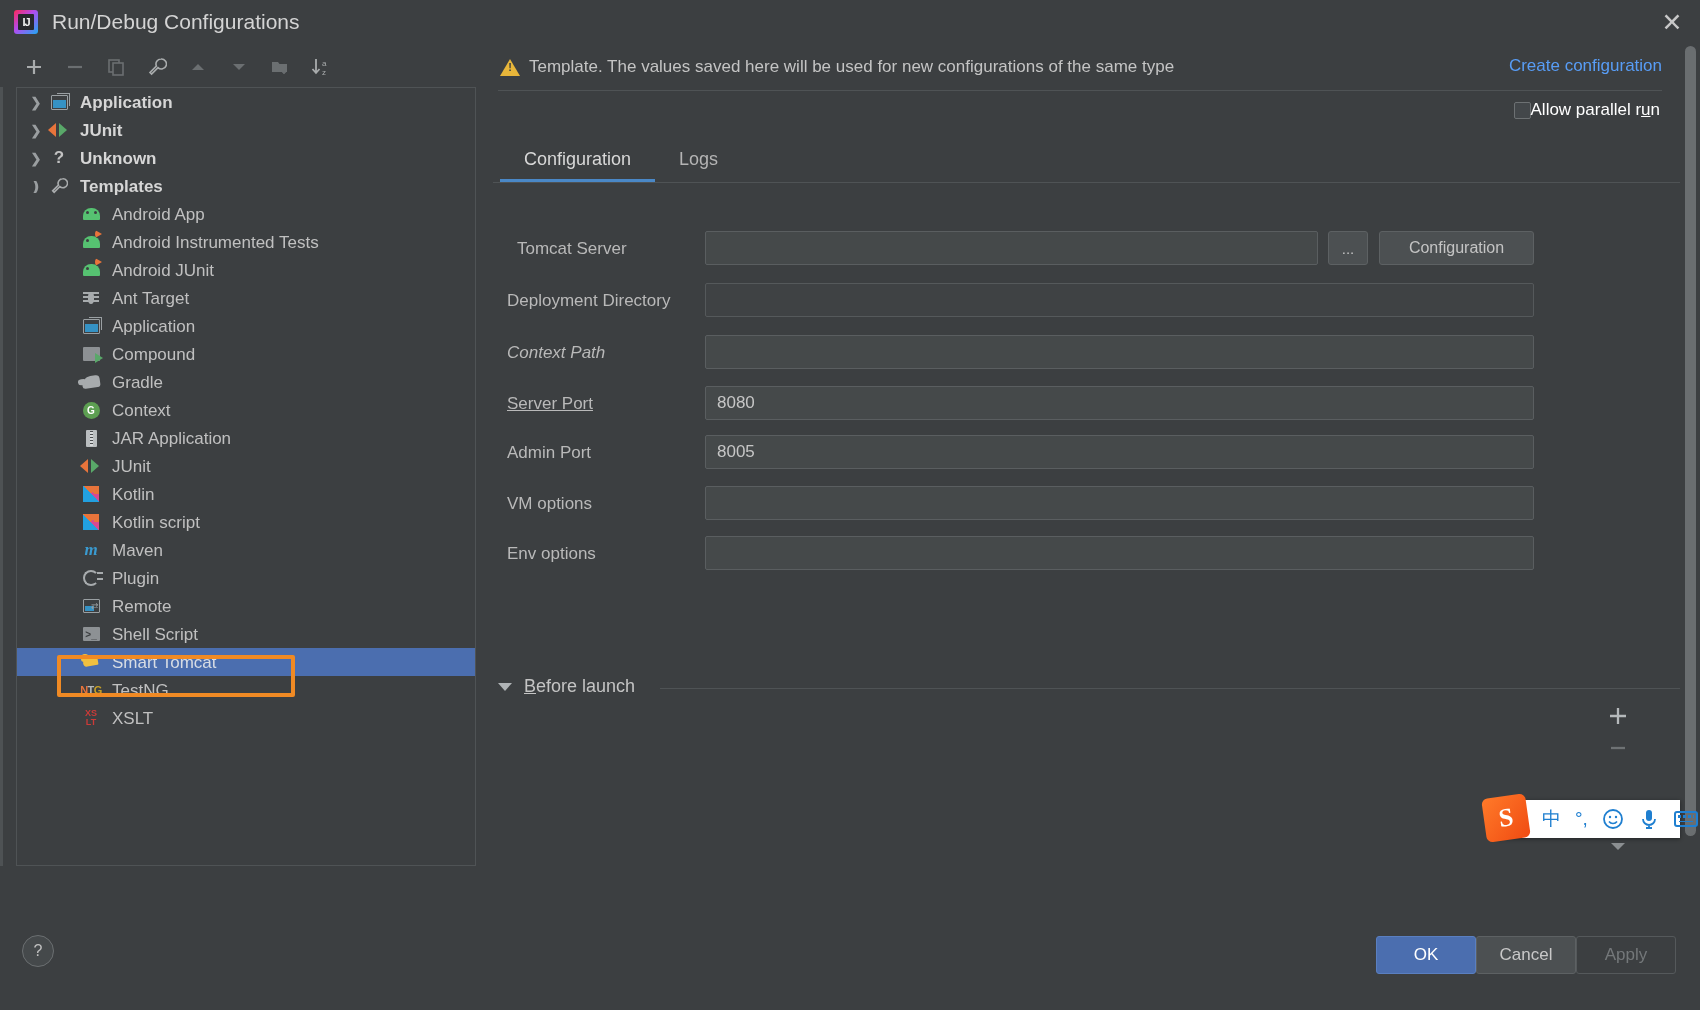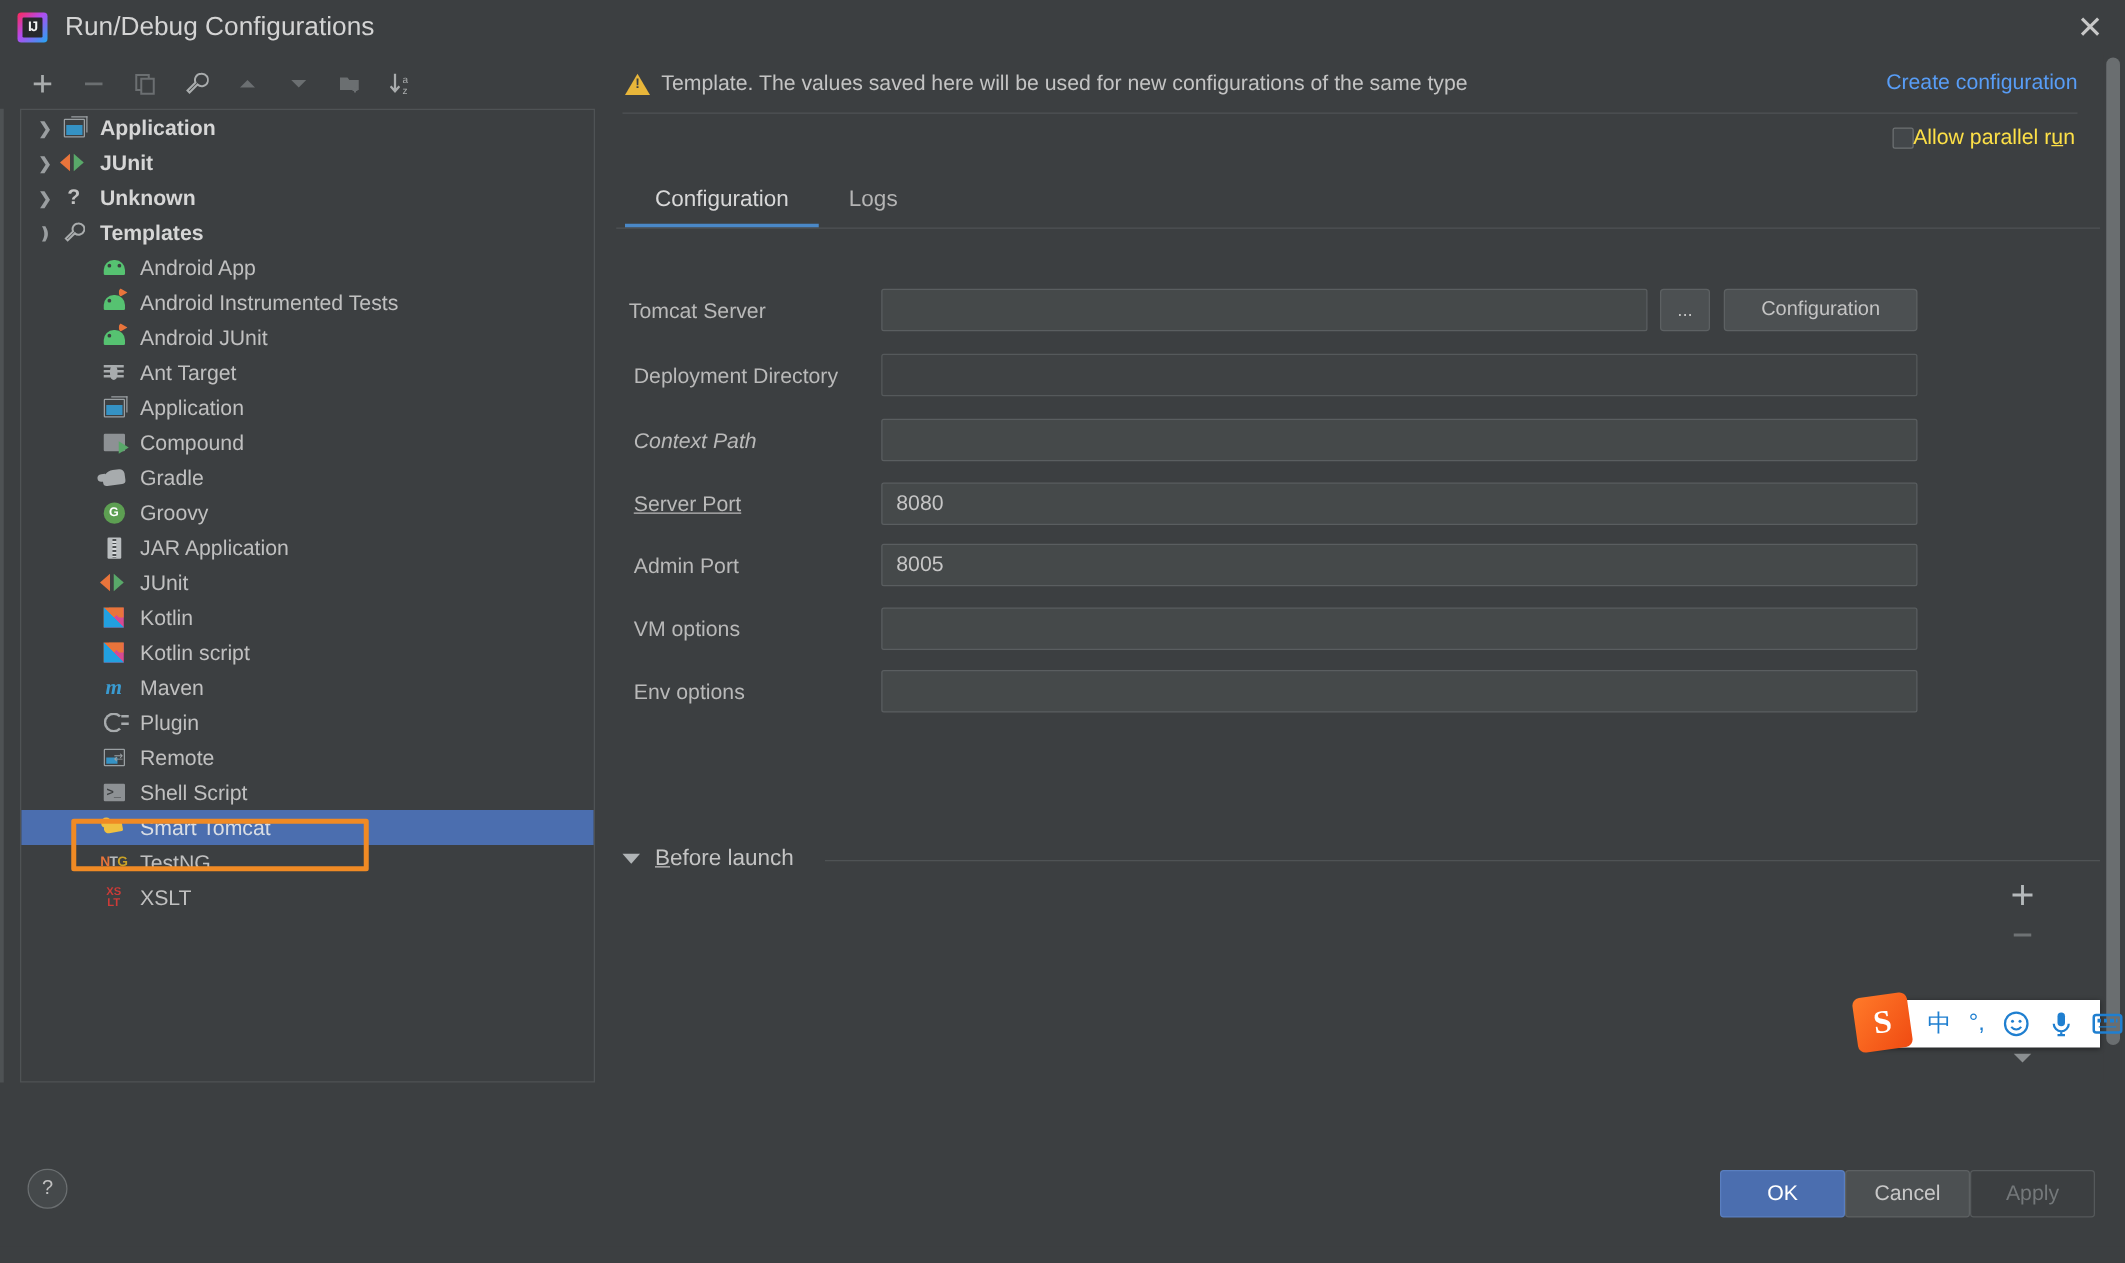--- a/index.html
+++ b/index.html
@@ -140,21 +140,21 @@
     font-size:11px; font-weight:bold; color:#3c3f41; line-height:18px;
   }
   .notice-text { font-size:17px; color:#c4c4c4; }
   .create-link {
     position:absolute; right:18px; top:12px; font-size:17px; color:#589df6; cursor:pointer;
   }
   .hr { position:absolute; left:8px; top:46px; width:1164px; height:1px; background:#4f5355; }
 
   .parallel-row {
     position:absolute; right:20px; top:56px; display:flex; align-items:center; gap:0;
-    font-size:17px; color:#fde047; cursor:pointer;
+    font-size:17px; color:#ffffff; cursor:pointer;
   }
   .cbx { width:17px; height:17px; border:1px solid #6d7173; background:#43474a; border-radius:2px; }
   .mn { text-decoration: underline; }
 
   .tabs { position:absolute; left:10px; top:92px; display:flex; }
   .tab { padding:0 24px; height:46px; display:flex; align-items:center; font-size:18px; color:#b4b4b4; cursor:pointer; position:relative; }
   .tab.active { color:#d8d8d8; }
   .tab.active::after { content:''; position:absolute; left:0; right:0; bottom:0; height:3px; background:#4a88c7; }
 
   .form-area {
@@ -370,21 +370,21 @@
     <div class="tree-row child">
       <span class="tico">
           <span class="ic-gradle"></span>
         </span>
       <span class="tlabel">Gradle</span>
     </div>
     <div class="tree-row child">
       <span class="tico">
           <span class="ic-groovy">G</span>
         </span>
-      <span class="tlabel">Groovy</span>
+      <span class="tlabel">Context</span>
     </div>
     <div class="tree-row child">
       <span class="tico">
           <span class="ic-jar"></span>
         </span>
       <span class="tlabel">JAR Application</span>
     </div>
     <div class="tree-row child">
       <span class="tico">
           <span class="ic-junit"></span>
@@ -463,21 +463,21 @@
       <span><span>Allow parallel r</span><span class="mn">u</span><span>n</span></span>
     </div>
 
     <div class="tabs">
       <div class="tab active">Configuration</div>
       <div class="tab">Logs</div>
     </div>
 
     <div class="form-area">
 
-      <div class="f-label" style="left:10px; top:56px;text-align:center;">Tomcat Server</div>
+      <div class="f-label" style="left:24px; top:56px;text-align:center;">Tomcat Server</div>
       <div class="f-input" style="left:212px; top:48px; width:613px;"></div>
       <div class="sq-btn" style="left:835px; top:48px; width:40px; font-size:15px;">...</div>
       <div class="sq-btn" style="left:886px; top:48px; width:155px;">Configuration</div>
 
       <div class="f-label" style="left:14px; top:108px;">Deployment Directory</div>
       <div class="f-input disabled" style="left:212px; top:100px; width:829px;"></div>
 
       <div class="f-label" style="left:14px; top:160px;font-style:italic;">Context Path</div>
       <div class="f-input" style="left:212px; top:152px; width:829px;"></div>
 

